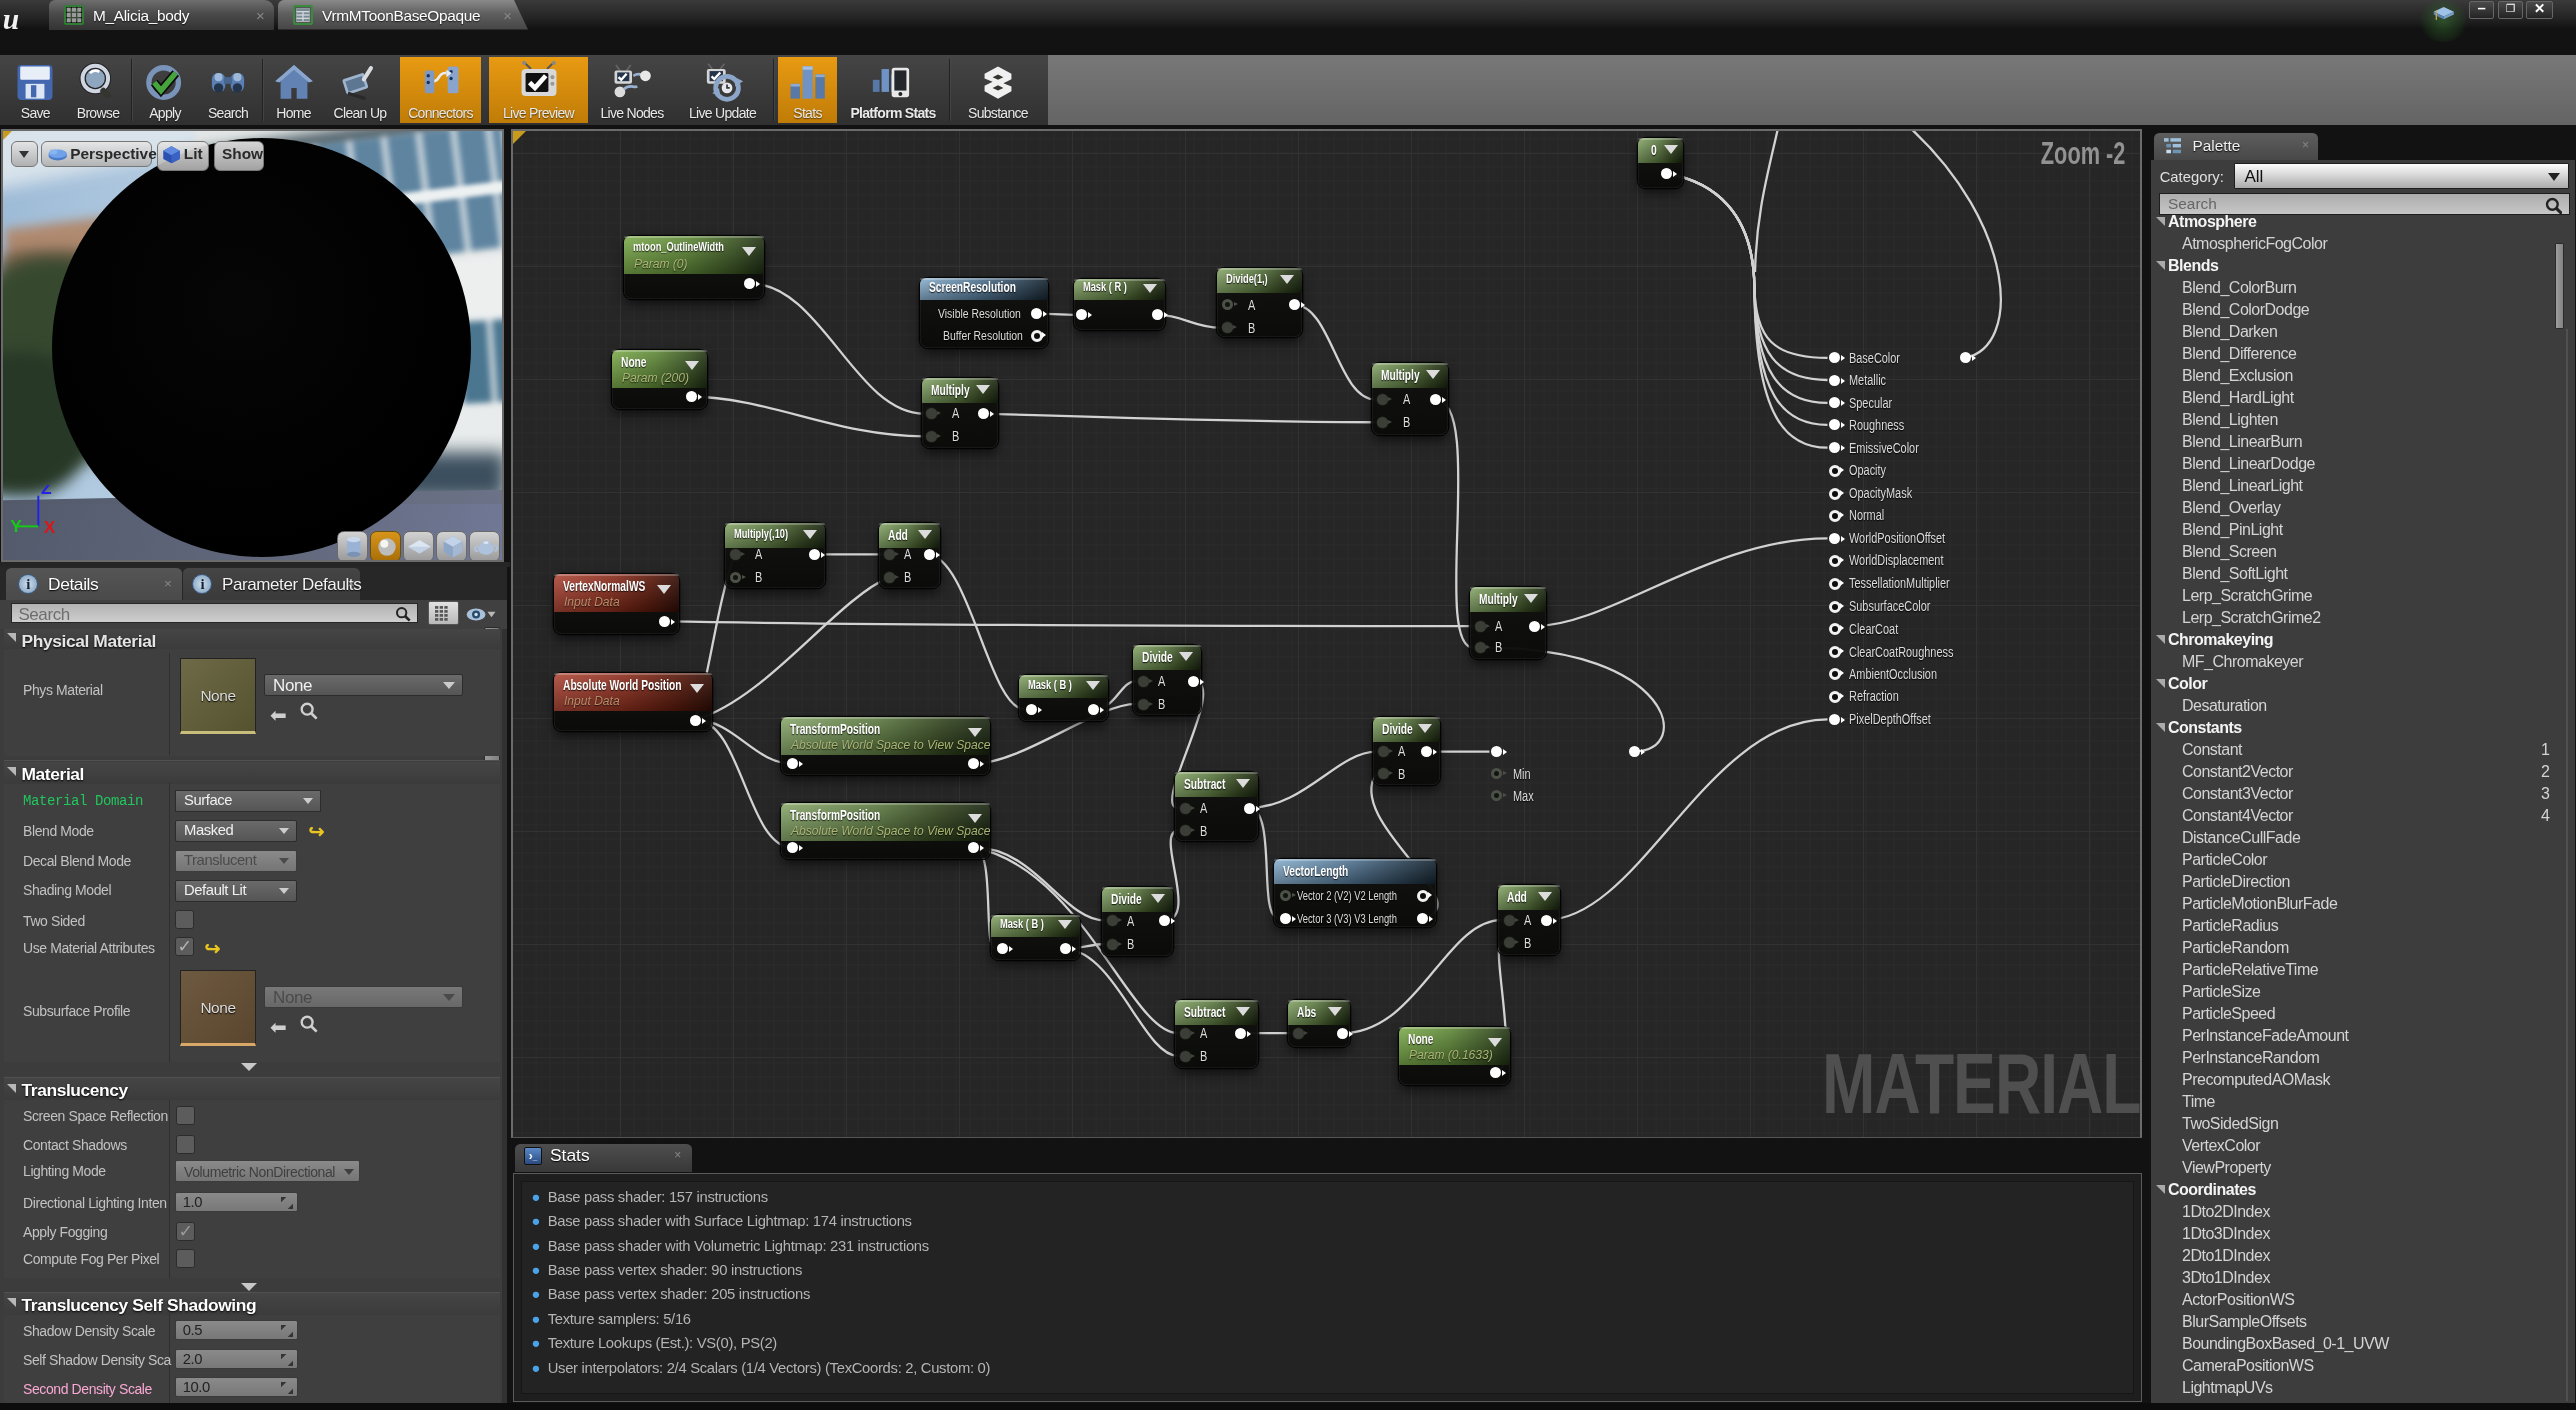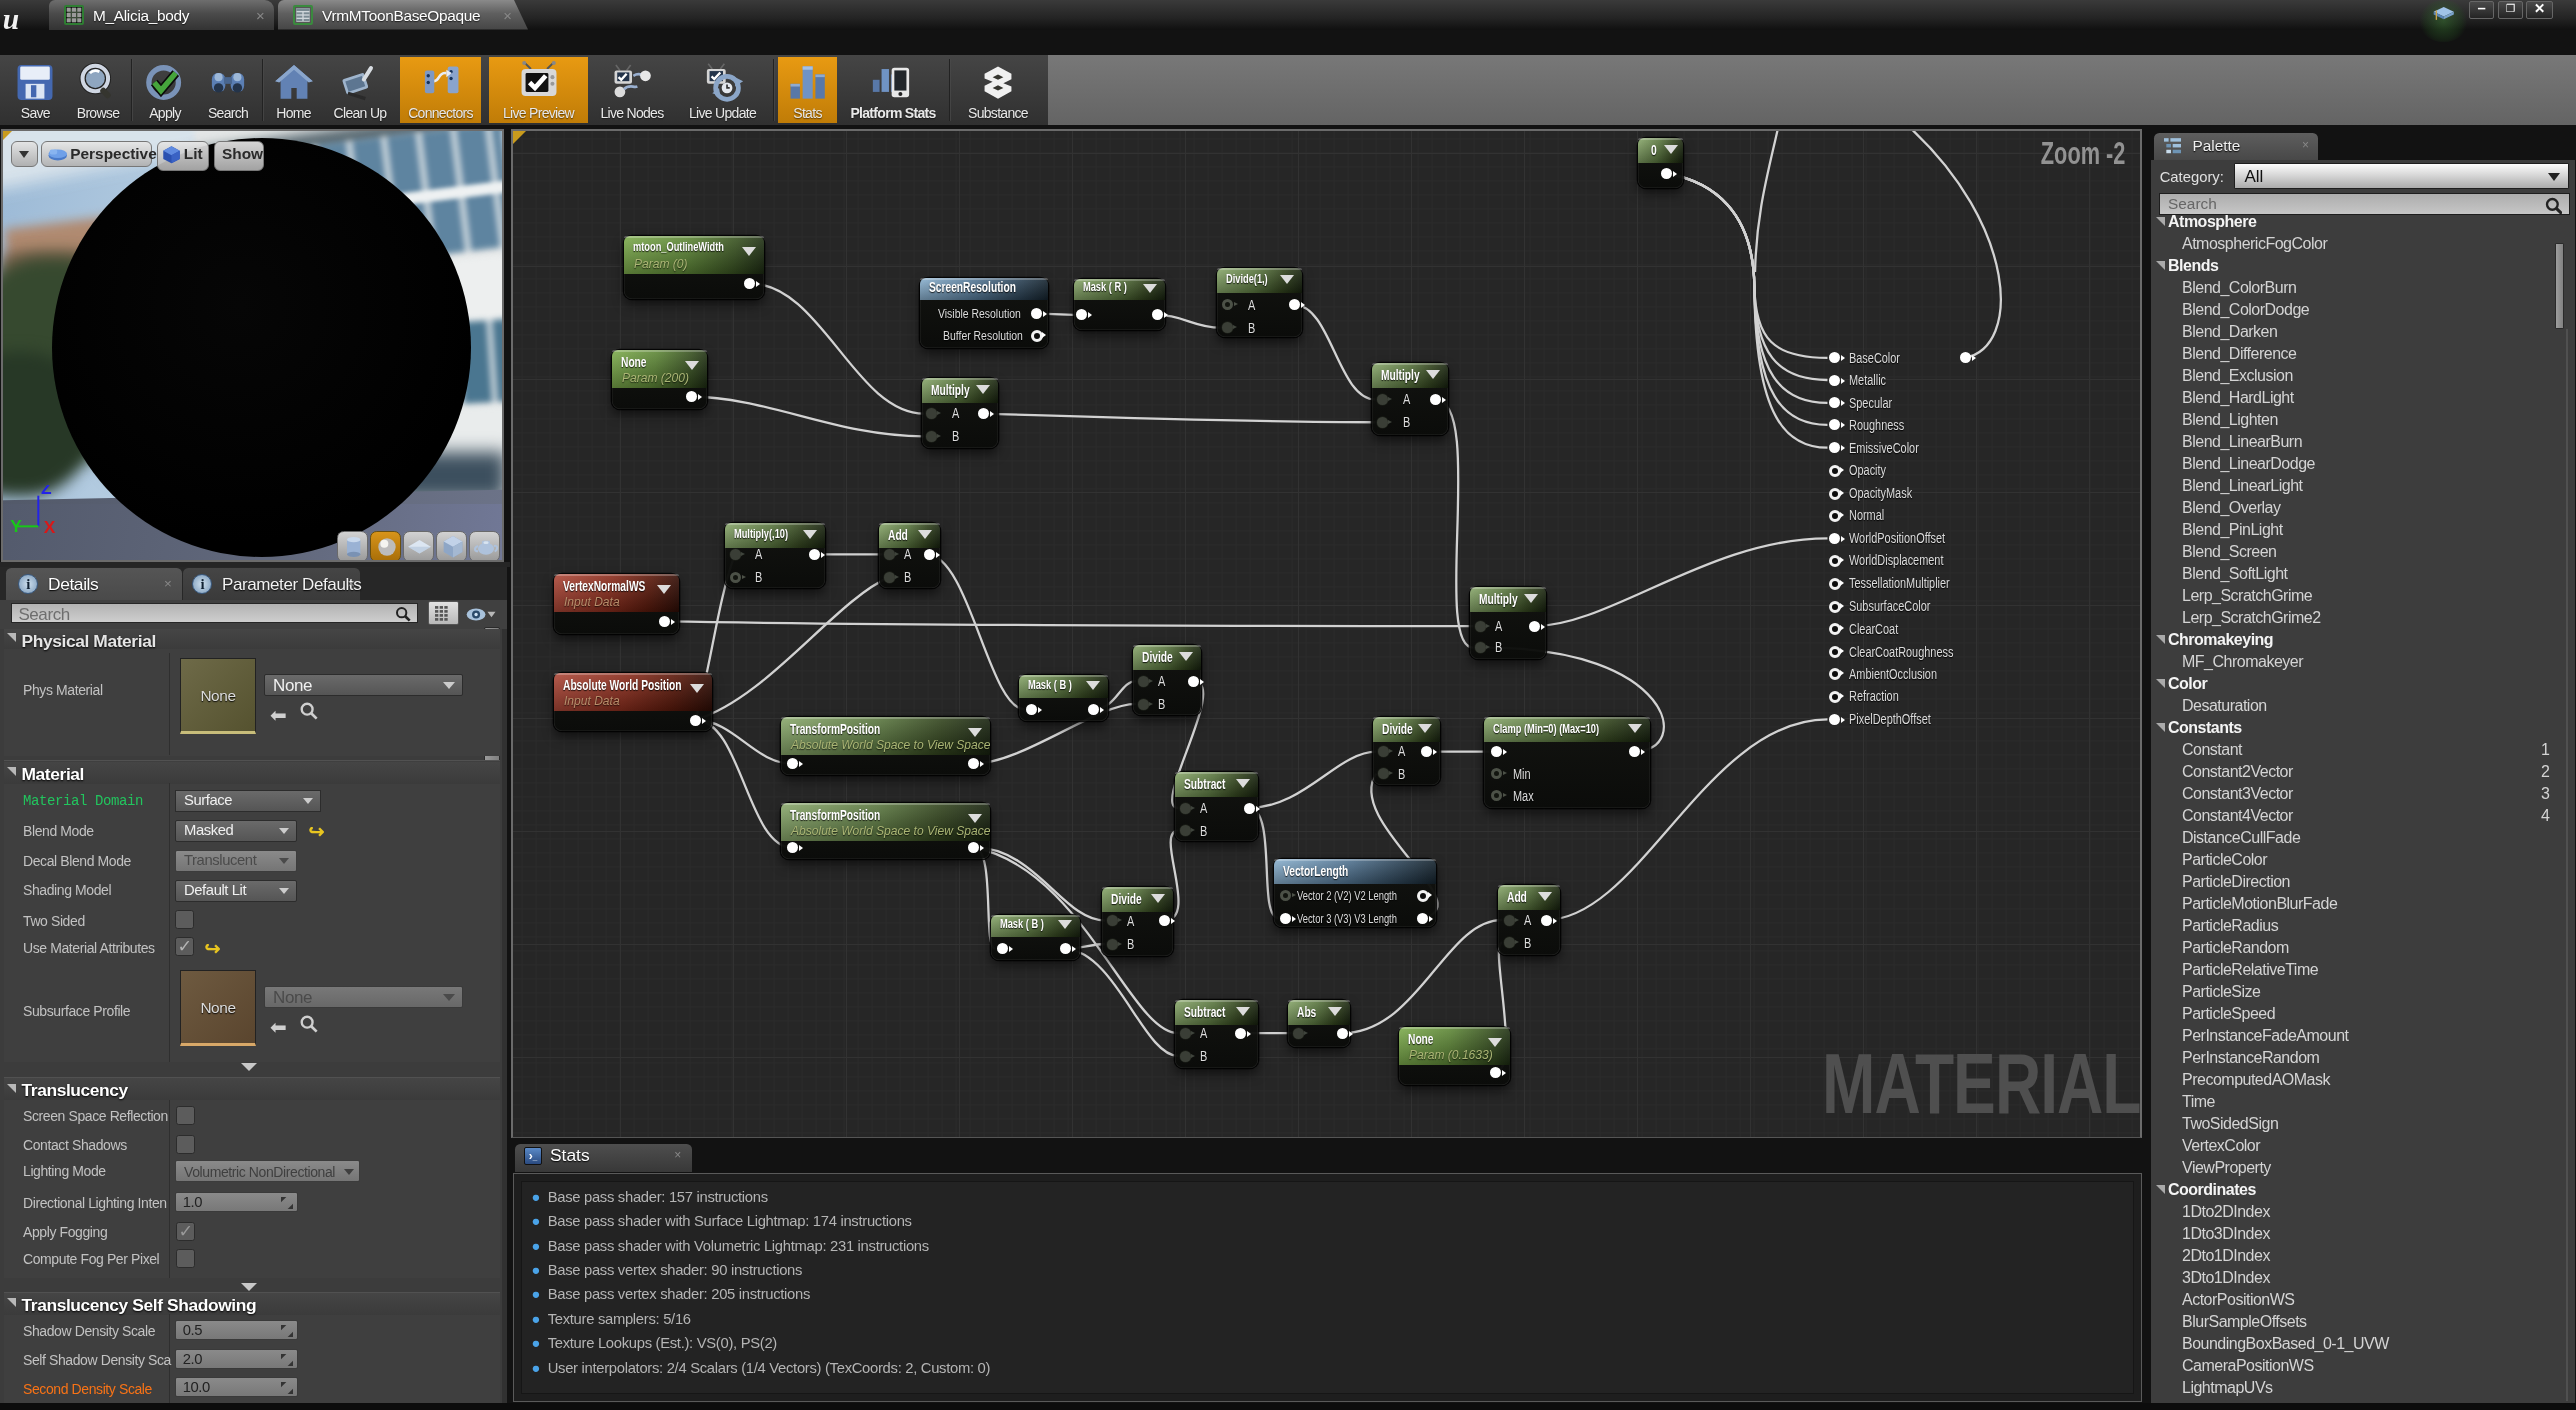--- a/index.html
+++ b/index.html
@@ -551,21 +551,21 @@
         </svg>
     </div>
     <div class="abs" style="left:23px; top:785px; font-size:14px; color:#c2c2c2; width:161px; white-space:nowrap; overflow:hidden;">Self Shadow Density Sca</div>
     <div class="abs" style="left:175px; top:782px; width:123px; height:20px; background:linear-gradient(#8a8a8a,#787878); border:0.7px solid #3a3a3a; border-radius:2px;">
       <div class="abs" style="left:6.7px; top:1.3px; font-size:14.8px; color:#222;">2.0</div>
       <svg class="abs" style="right:4px; top:4px;" width="12" height="12" viewBox="0 0 18 18">
           <polygon points="0,0 8,0 0,8" fill="#333"></polygon>
           <polygon points="18,18 10,18 18,10" fill="#333"></polygon>
         </svg>
     </div>
-    <div class="abs" style="left:23px; top:814px; font-size:14px; color:#f97316;">Second Density Scale</div>
+    <div class="abs" style="left:23px; top:814px; font-size:14px; color:#f9a8d4;">Second Density Scale</div>
     <div class="abs" style="left:175px; top:810px; width:123px; height:20px; background:linear-gradient(#8a8a8a,#787878); border:0.7px solid #3a3a3a; border-radius:2px;">
       <div class="abs" style="left:6.7px; top:1.3px; font-size:14.8px; color:#222;">10.0</div>
       <svg class="abs" style="right:4px; top:4px;" width="12" height="12" viewBox="0 0 18 18">
           <polygon points="0,0 8,0 0,8" fill="#333"></polygon>
           <polygon points="18,18 10,18 18,10" fill="#333"></polygon>
         </svg>
     </div>
 
   </div>
   <div id="graph" class="abs">
@@ -724,25 +724,20 @@
         <div class="ntri"></div>
       </div>
     <div class="node" style="left:957px; top:456px; width:76px; height:72px;">
         <div class="nh green"></div>
         <div class="nt">Multiply</div>
         <div class="ntri"></div>
       </div>
     <div class="node" style="left:860px; top:586px; width:67px; height:68px;">
         <div class="nh green"></div>
         <div class="nt">Divide</div>
-        <div class="ntri"></div>
-      </div>
-    <div class="node" style="left:971px; top:586px; width:166px; height:91px;">
-        <div class="nh green"></div>
-        <div class="nt" style="font-size:12.7px; top:4.7px;">Clamp (Min=0) (Max=10)</div>
         <div class="ntri"></div>
       </div>
     <div class="node" style="left:985px; top:754px; width:62px; height:70px;">
         <div class="nh green"></div>
         <div class="nt">Add</div>
         <div class="ntri"></div>
       </div>
     <div class="node" style="left:886px; top:896px; width:111px; height:58px;">
         <div class="nh h2 parm"></div>
         <div class="nt">None</div>

